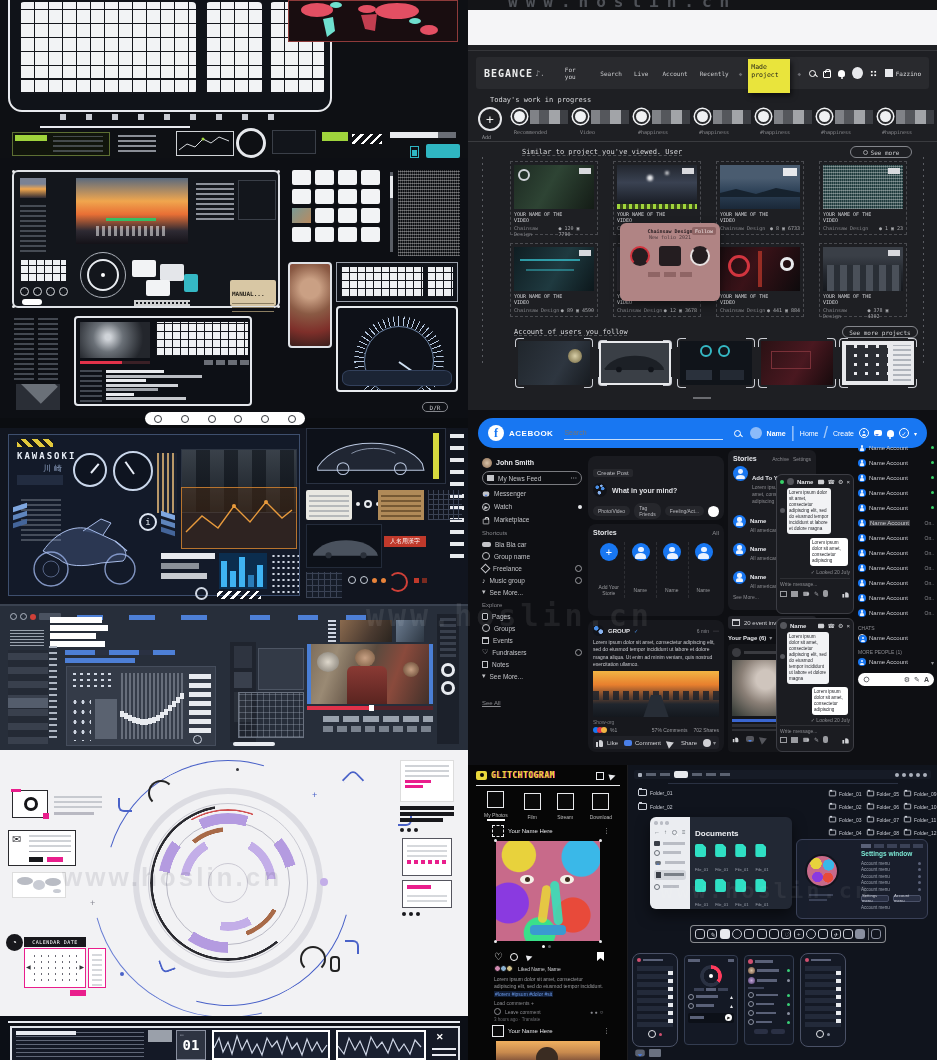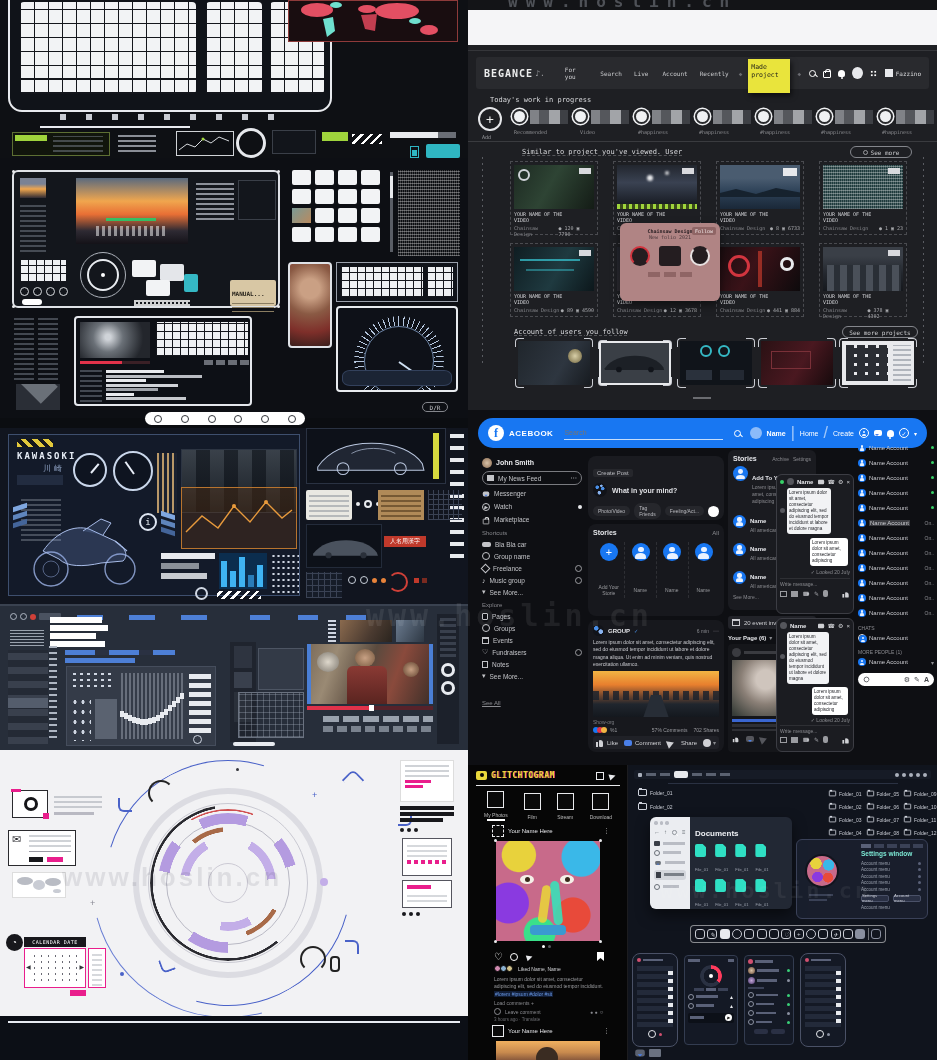--- a/index.html
+++ b/index.html
@@ -507,20 +507,42 @@
   <div class="a fx" style="left:402px;top:162px;gap:3px">
         <i style="width:4px;height:4px;background:#18181c;border-radius:50%"></i>
         <i style="width:4px;height:4px;background:#18181c;border-radius:50%"></i>
         <i style="width:4px;height:4px;background:#18181c;border-radius:50%"></i>
       </div>
   <div class="a wm" style="left:62px;top:112px;font-size:26px;letter-spacing:3px;color:rgba(40,40,55,.10)">www.hoslin.cn</div>
 </div>
 
 <div class="a" style="left:0;top:1016px;width:468px;height:44px;background:#0c0f16">
   <div class="a" style="left:8px;top:5px;width:452px;height:2px;background:#e8ebf2"></div>
+  <div class="a" style="left:10px;top:10px;width:450px;height:34px;border:2px solid #dfe3ea;border-bottom:none;background:#141926">
+    <div class="a" style="left:4px;top:3px;width:128px;height:26px;background:repeating-linear-gradient(0deg,rgba(170,180,200,.5) 0 1.5px,transparent 1.5px 4px)">
+          <div class="a" style="left:0;top:0;width:60px;height:4px;background:#e8ebf2"></div>
+        </div>
+    <div class="a" style="left:136px;top:2px;width:24px;height:12px;background:#9aa0aa"></div>
+    <div class="a mono" style="left:164px;top:2px;width:30px;height:30px;border:1px solid #8a90a0;background:#2e3442;color:#fff;display:flex;align-items:center;justify-content:center">
+      <span class="a" style="top:0;left:3px;font-size:6px;color:#b9bfcc">⋯</span>
+      <span style="font-size:14px;font-weight:bold">01</span>
+    </div>
+    <div class="a" style="left:200px;top:2px;width:118px;height:30px;border:2px solid #fff;background:#1a2030">
+      <svg width="114" height="26">
+            <polyline points="0,16 5,6 9,20 14,10 18,22 23,4 28,18 33,8 38,21 43,12 48,23 53,6 58,15 63,9 68,22 73,5 78,17 83,11 88,23 93,7 98,19 103,10 108,20 113,13" fill="none" stroke="#cfd6e6" stroke-width="1.2"></polyline>
+          </svg>
+    </div>
+    <div class="a" style="left:324px;top:2px;width:90px;height:30px;border:2px solid #fff;background:#1a2030">
+      <svg width="86" height="26">
+            <polyline points="0,14 6,22 11,6 17,18 22,9 28,23 33,5 39,16 44,10 50,21 55,7 61,19 66,12 72,22 77,8 83,15" fill="none" stroke="#cfd6e6" stroke-width="1.2"></polyline>
+          </svg>
+    </div>
+    <div class="a" style="left:424px;top:4px;color:#fff;font-size:9px;font-weight:bold">✕</div>
+    <div class="a" style="left:420px;top:18px;width:24px;height:10px;background:repeating-linear-gradient(0deg,#e8ebf2 0 2.5px,transparent 2.5px 6px)"></div>
+  </div>
 </div>
 
 <div class="a" style="left:468px;top:0;width:469px;height:10px;background:#131417;overflow:hidden">
   <div class="wm mono" style="position:absolute;left:40px;top:-8px;font-size:16px;letter-spacing:8px;color:rgba(190,195,205,.35)">www.hoslin.cn</div>
 </div>
 <div class="a" style="left:468px;top:10px;width:469px;height:35px;background:#f5f5f7"></div>
 
 <div class="a mono" style="left:468px;top:45px;width:469px;height:365px;background:#1e1f23;color:#c9cacd;overflow:hidden">
   <div class="a" style="left:0;top:5px;width:469px;height:1px;background:#35363a"></div>
   <div class="a fx" style="left:8px;top:12px;width:453px;height:32px;background:#292a2e;border-radius:3px;padding:0 8px">

